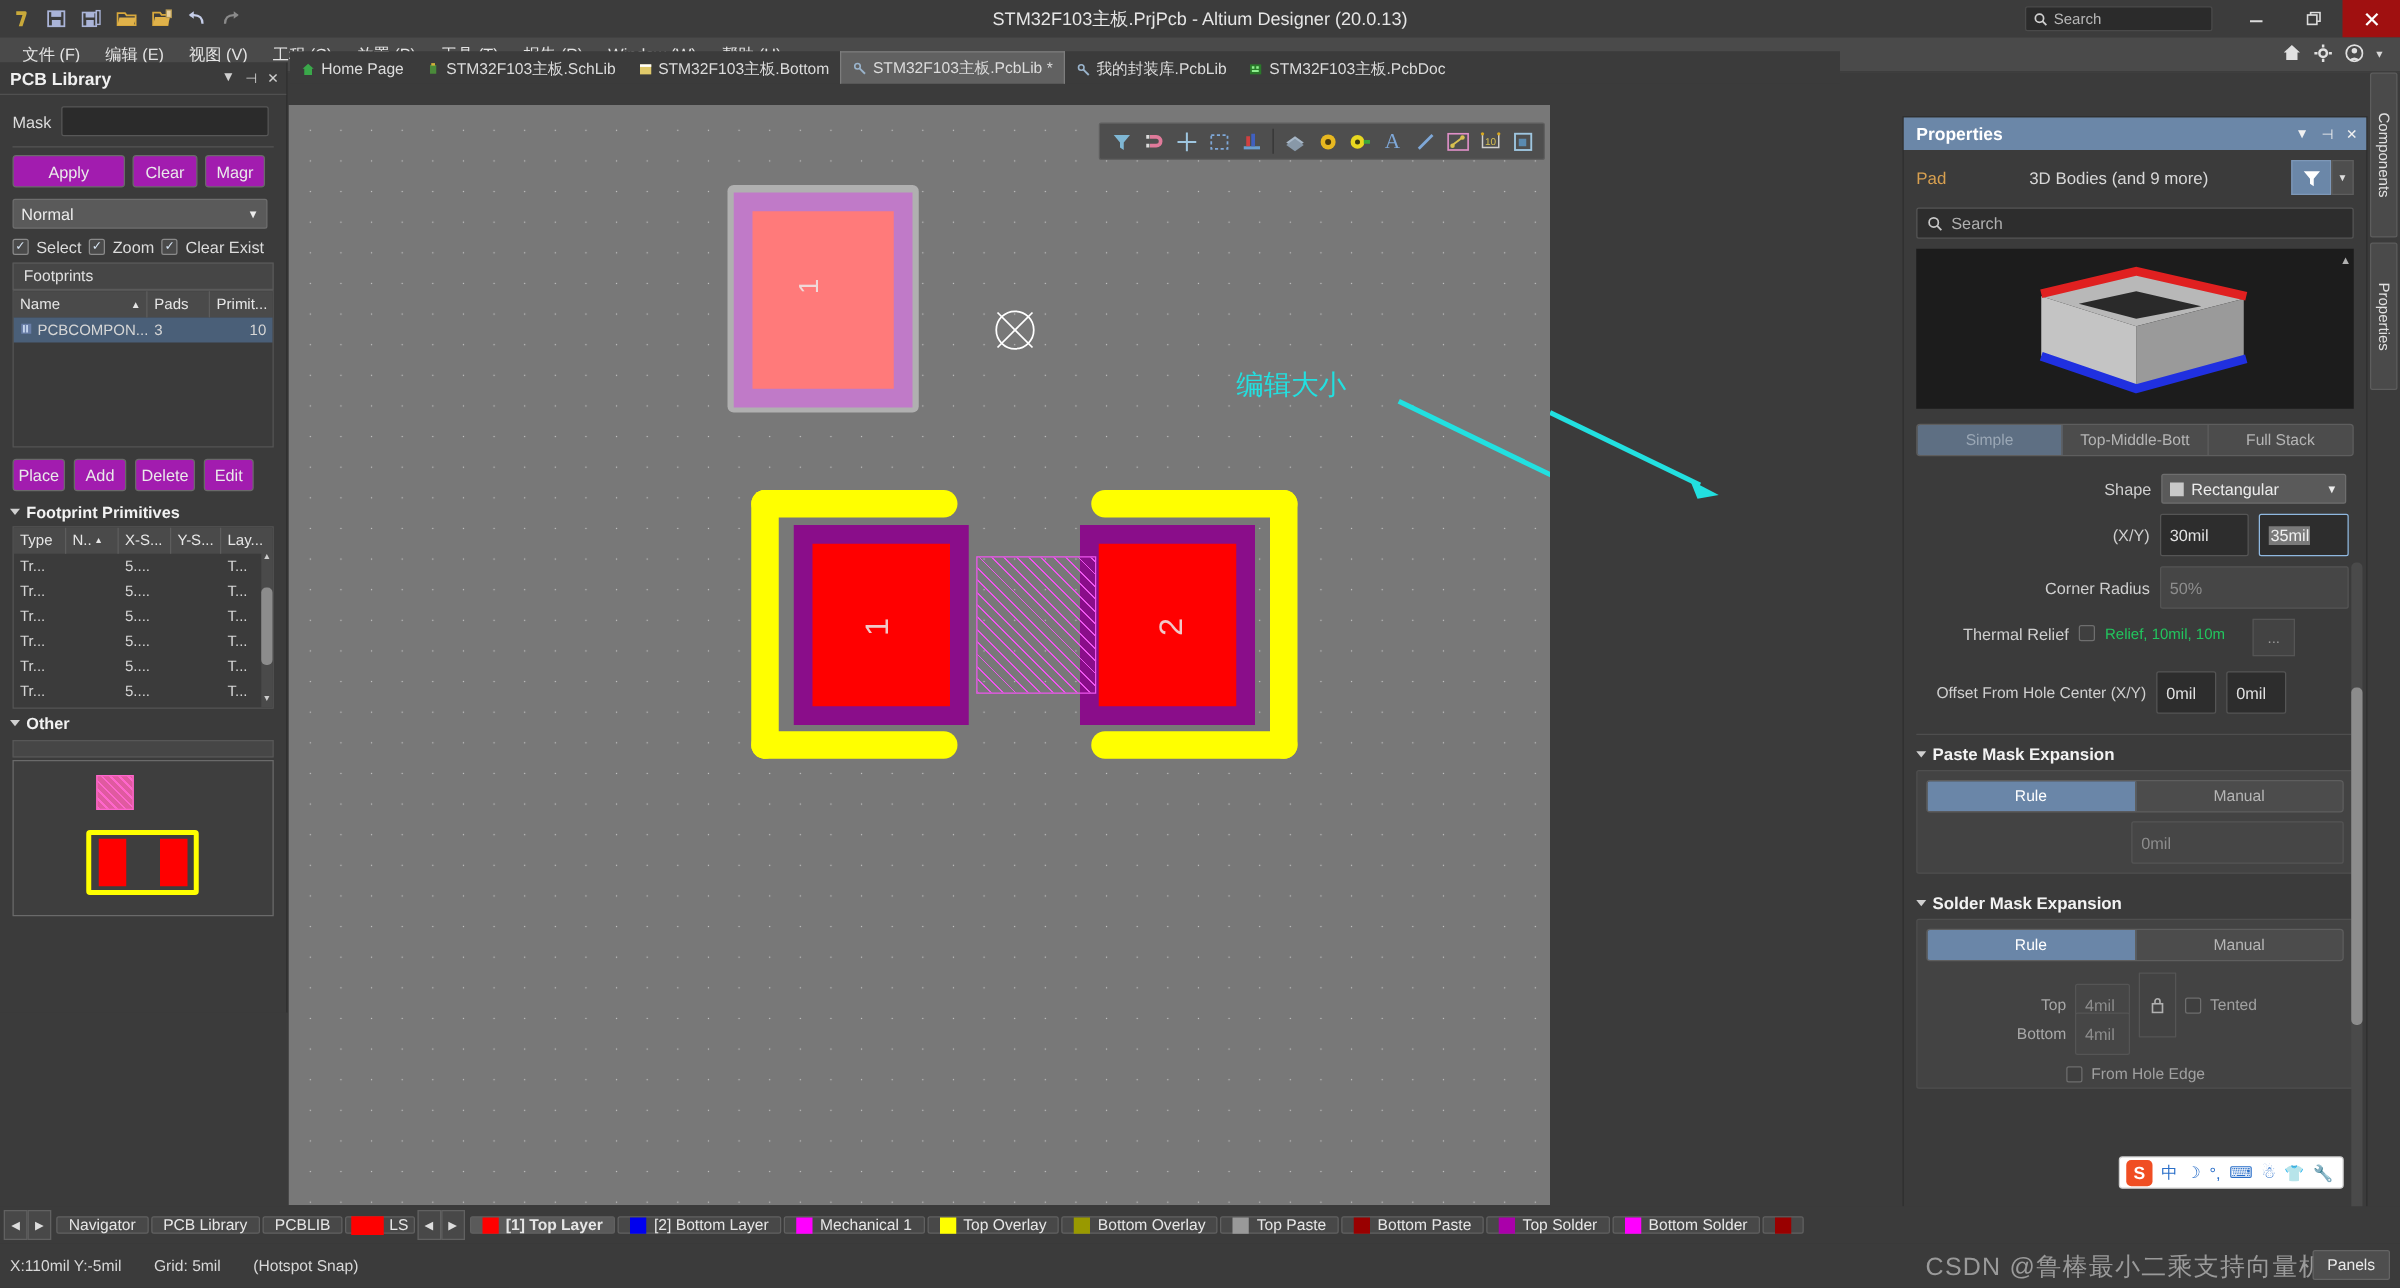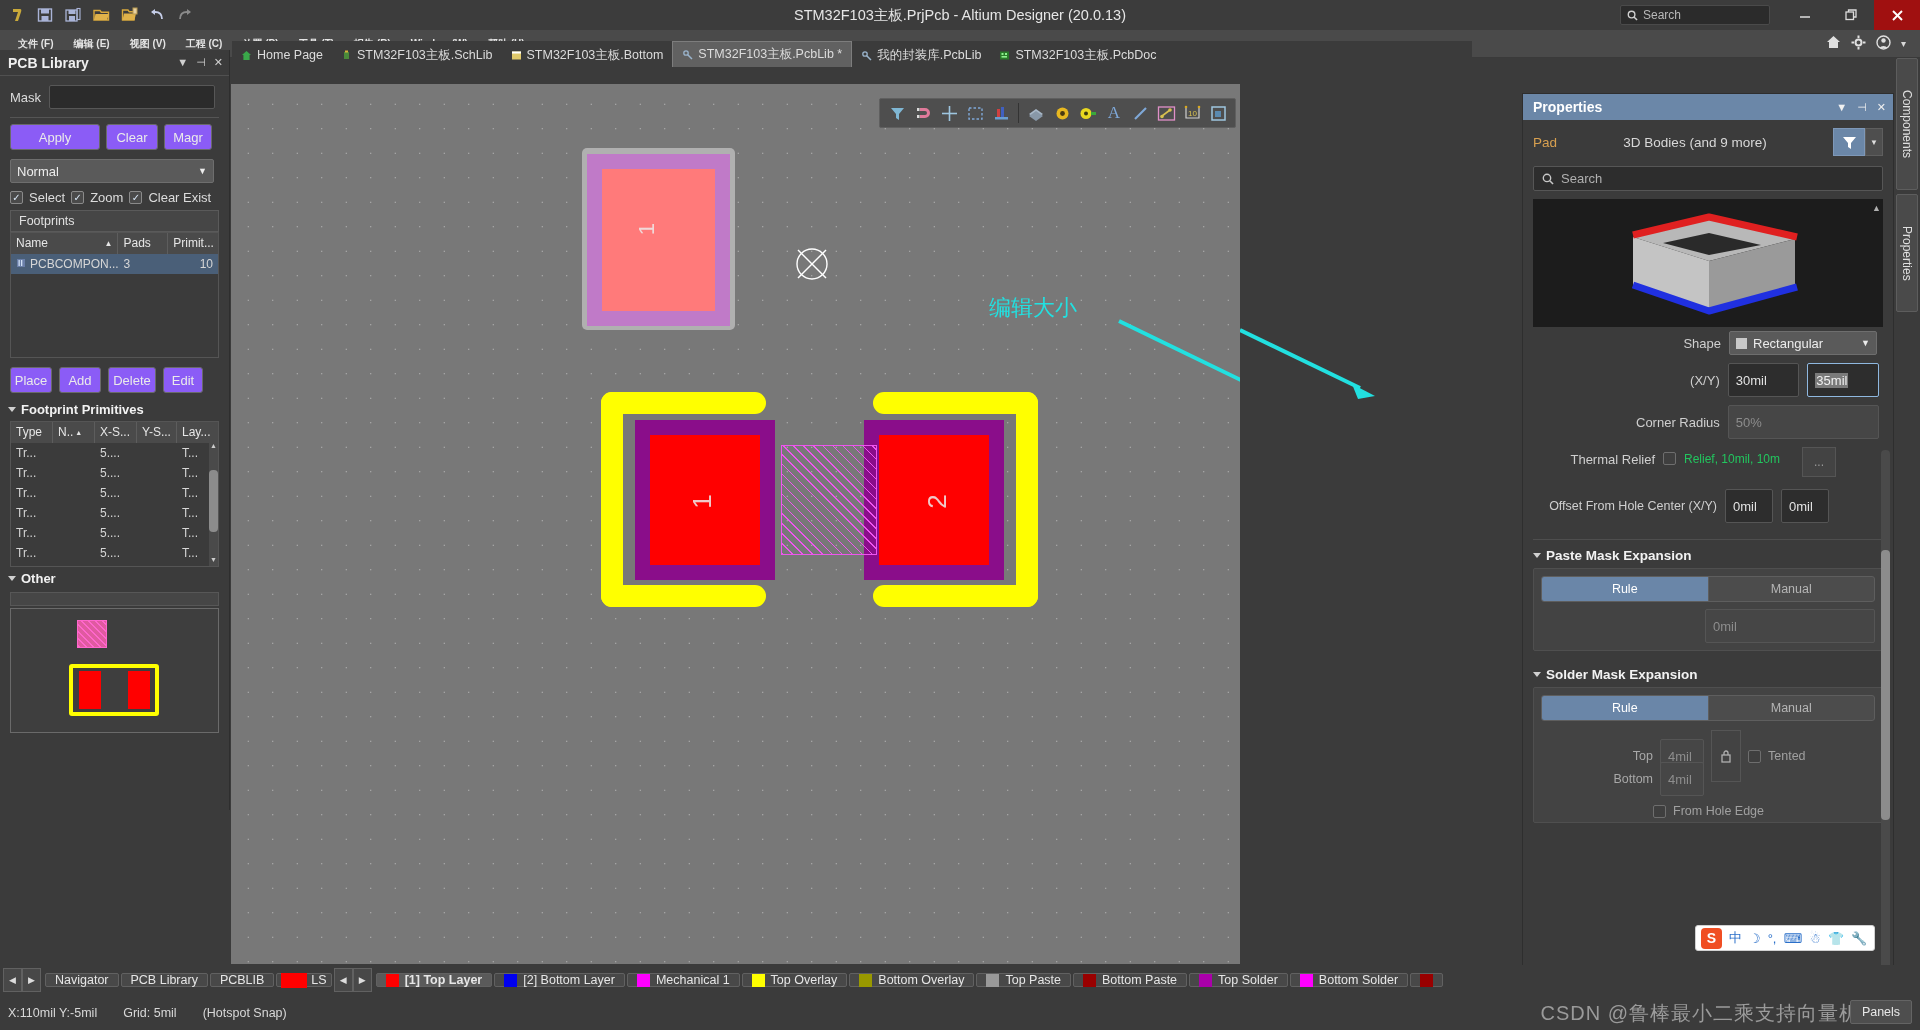--- a/index.html
+++ b/index.html
@@ -37,21 +37,21 @@
     color: #dcdcdc; font-size: 14px;
   }
   .win-close { background: #a01010; color: #fff; }
 
   
   .menubar {
     position: absolute; left: 0; top: 30px; width: 1920px; height: 28px;
     background: #4a4a4a; display: flex; align-items: center; padding-left: 8px;
     border-bottom: 1px solid #3a3a3a;
   }
-  .menu-item { padding: 3px 10px; font-size: 10px; color: #e4e4e4; white-space: nowrap; font-weight: bold; }
+  .menu-item { padding: 3px 10px; font-size: 13px; color: #e4e4e4; white-space: nowrap; }
   .menu-right { margin-left: auto; display: flex; align-items: center; gap: 10px; padding-right: 14px; }
 
   
   .doctabs {
     position: absolute; left: 232px; top: 41px; width: 1240px; height: 26px;
     background: #3b3b3b; display: flex; align-items: flex-end;
   }
   .doctab {
     display: flex; align-items: center; gap: 5px; height: 24px;
     padding: 0 9px; font-size: 12.5px; color: #dcdcdc; white-space: nowrap;
@@ -70,21 +70,21 @@
   }
   .panel-hdr .ttl { font-weight: bold; font-size: 14px; color: #f0f0f0; }
   .panel-hdr .hdr-btns { margin-left: auto; display: flex; gap: 8px; color: #d0d0d0; font-size: 11px; }
   .row { display: flex; align-items: center; padding: 5px 10px; gap: 8px; }
   .lbl { font-size: 13px; color: #dcdcdc; }
   .inp {
     background: #2b2b2b; border: 1px solid #575757; height: 24px; border-radius: 2px;
     color: #e0e0e0; font-size: 12.5px; display: flex; align-items: center; padding: 0 6px;
   }
   .btn {
-    background: #8b5cf6; border: 1px solid #6a6a6a; border-radius: 3px;
+    background: #a21caf; border: 1px solid #6a6a6a; border-radius: 3px;
     height: 26px; display: flex; align-items: center; justify-content: center;
     font-size: 13px; color: #eaeaea;
   }
   .sel-box {
     background: #5a5a5a; border: 1px solid #6e6e6e; border-radius: 2px; height: 24px;
     display: flex; align-items: center; padding: 0 6px; font-size: 13px; color: #ececec;
   }
   .chk { width: 13px; height: 13px; border: 1px solid #8a8a8a; background: #4a4a4a;
     display: inline-flex; align-items: center; justify-content: center; font-size: 10px; color: #d8e6f5; border-radius: 2px;}
   .hdrbar {
@@ -708,20 +708,27 @@
           <polygon points="100,38 176,20 262,40 176,62" fill="#b8b8b8"></polygon>
           <polygon points="176,62 176,112 262,88 262,40" fill="#9a9a9a"></polygon>
           <polygon points="176,62 176,112 100,86 100,38" fill="#c4c4c4"></polygon>
           <polygon points="130,44 176,34 228,46 176,56" fill="#2a2a2a"></polygon>
           <path d="M100,36 L176,18 L264,38" fill="none" stroke="#e02020" stroke-width="7" stroke-linejoin="round"></path>
           <path d="M100,86 L176,112 L264,88" fill="none" stroke="#2030e0" stroke-width="7" stroke-linejoin="round"></path>
         </svg>
         <div style="position:absolute;right:2px;top:4px;color:#b0b0b0;font-size:9px;">▲</div>
       </div>
 
+      <div style="margin:12px 10px 10px;">
+        <div class="seg">
+          <div class="on-dim">Simple</div>
+          <div>Top-Middle-Bott</div>
+          <div>Full Stack</div>
+        </div>
+      </div>
 
       <div class="prow">
         <span class="plbl" style="width:190px;">Shape</span>
         <span class="sel-box" style="width:148px;justify-content:space-between;">
           <span style="display:flex;align-items:center;gap:6px;">
             <span style="width:11px;height:11px;background:#c8c8c8;"></span>
             <span>Rectangular</span>
           </span>
           <span style="font-size:9px;">▼</span>
         </span>

